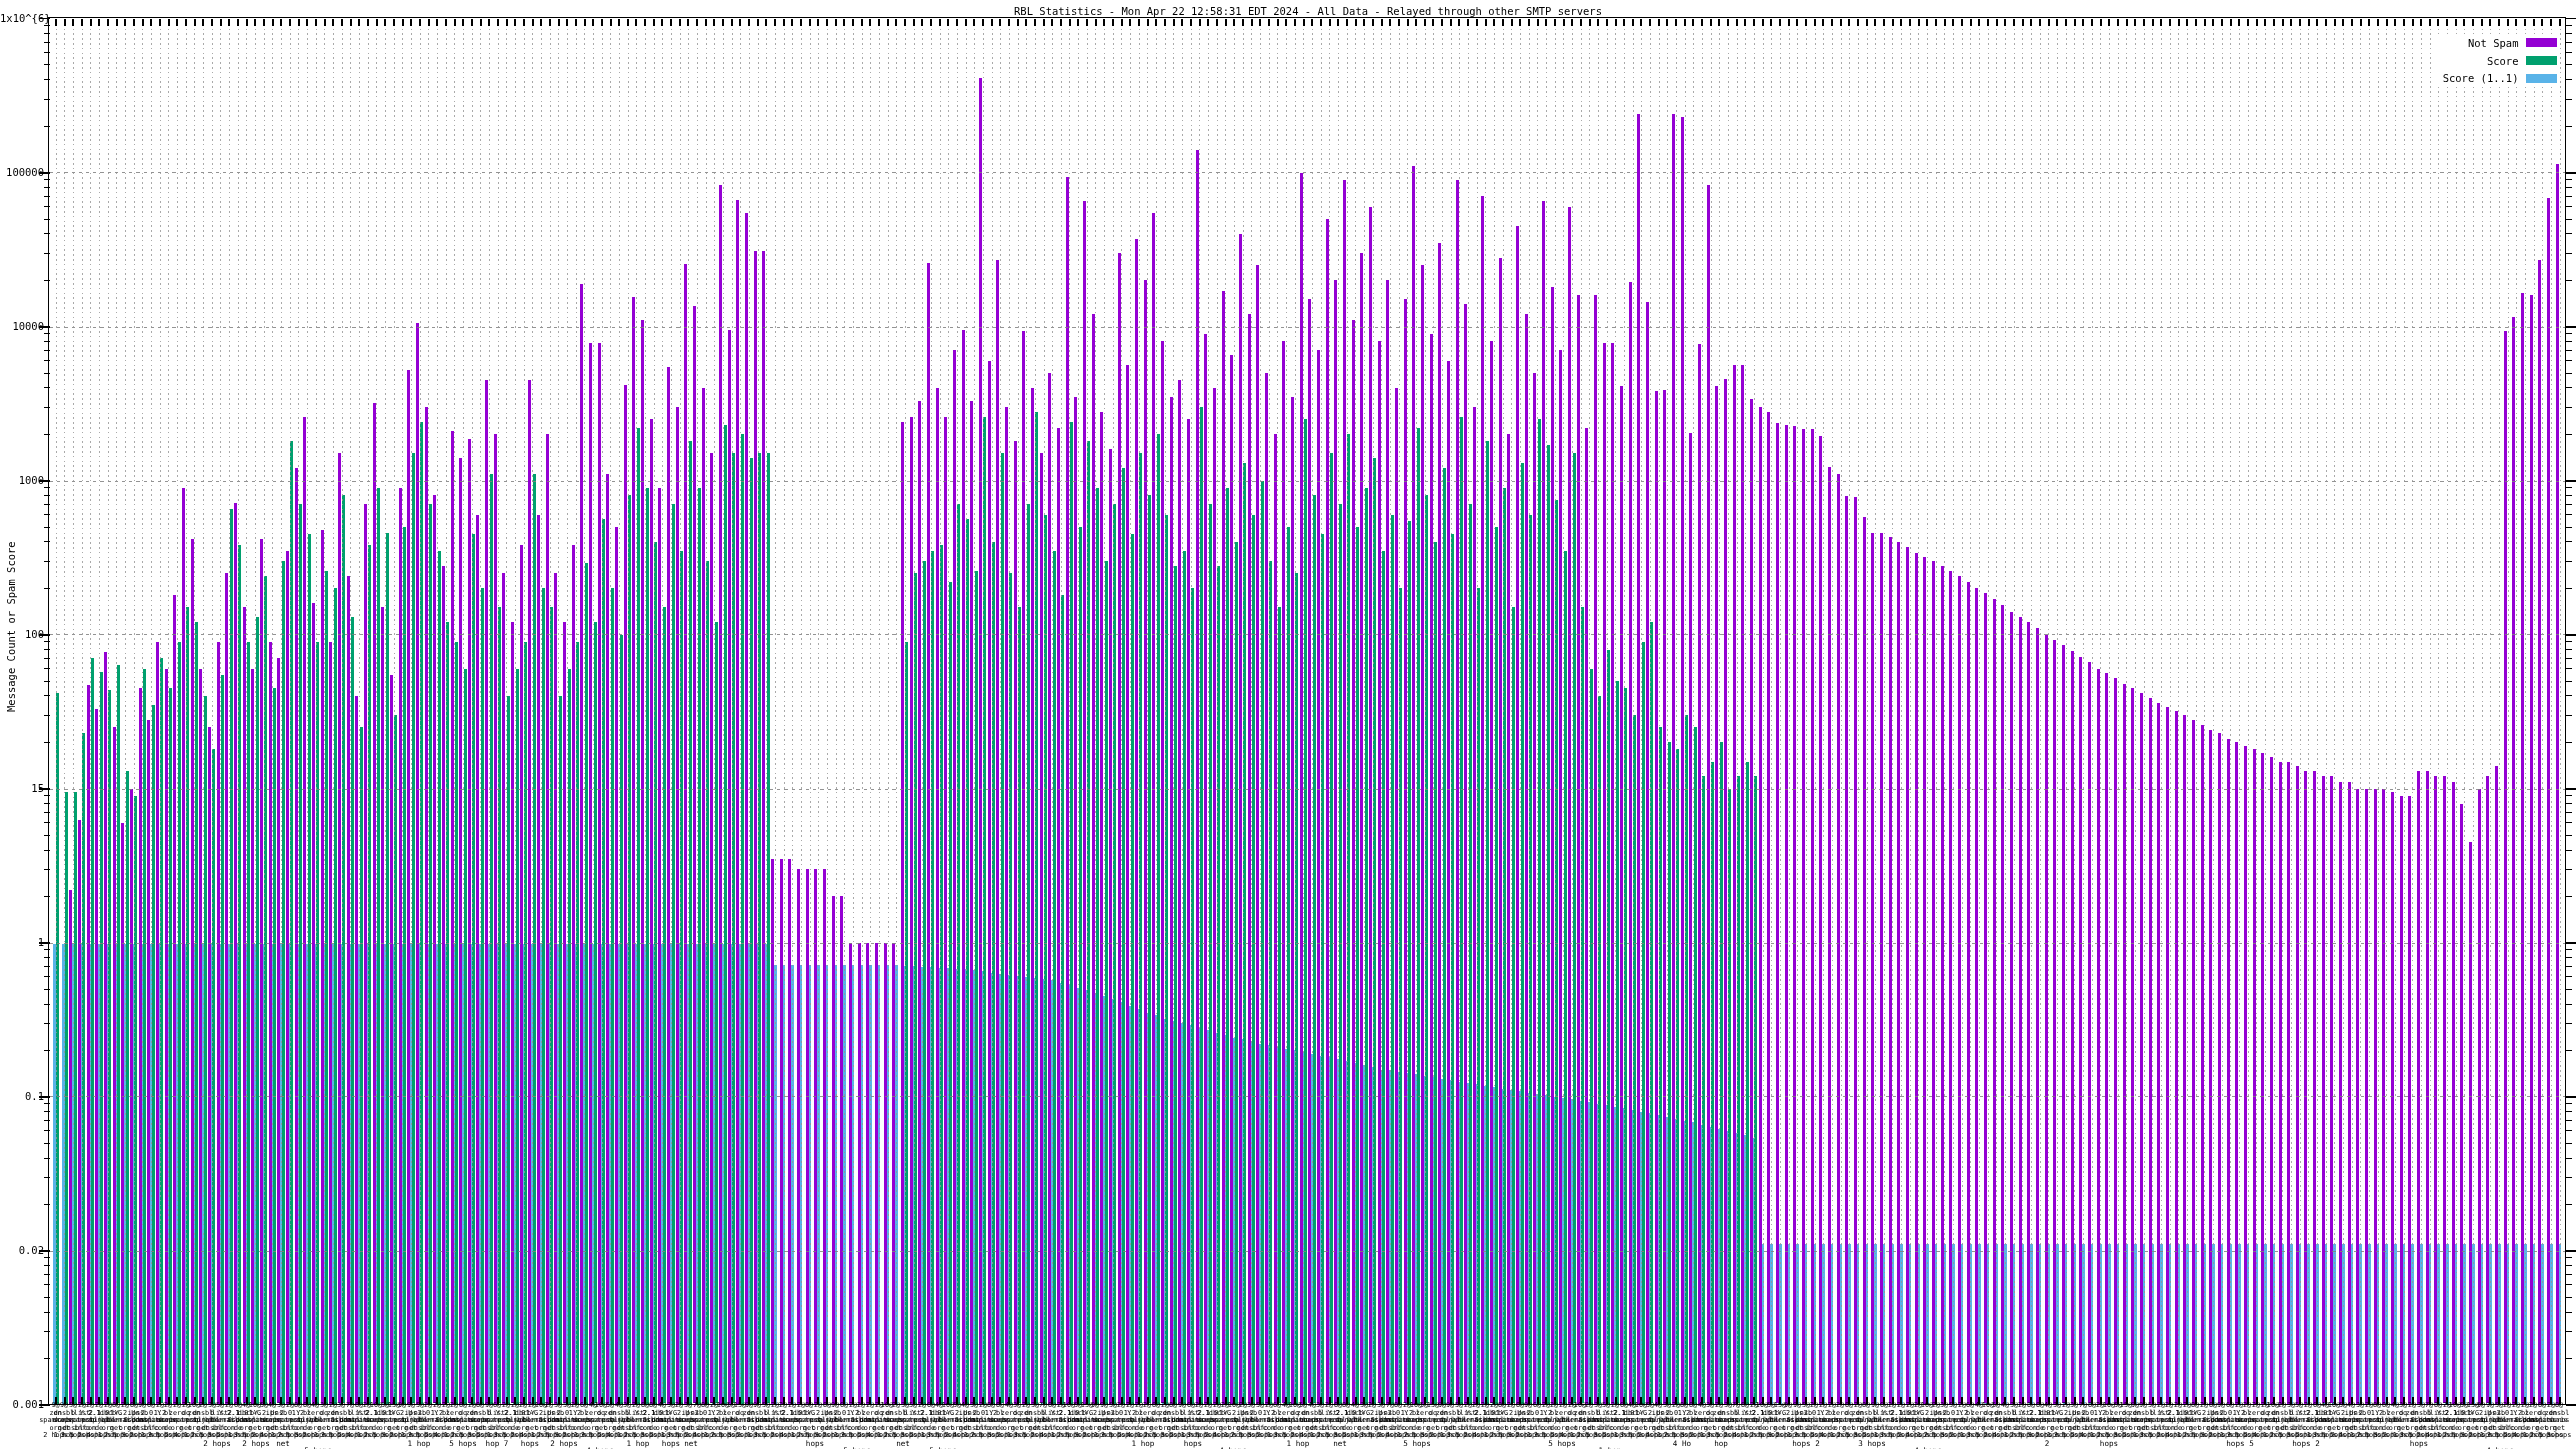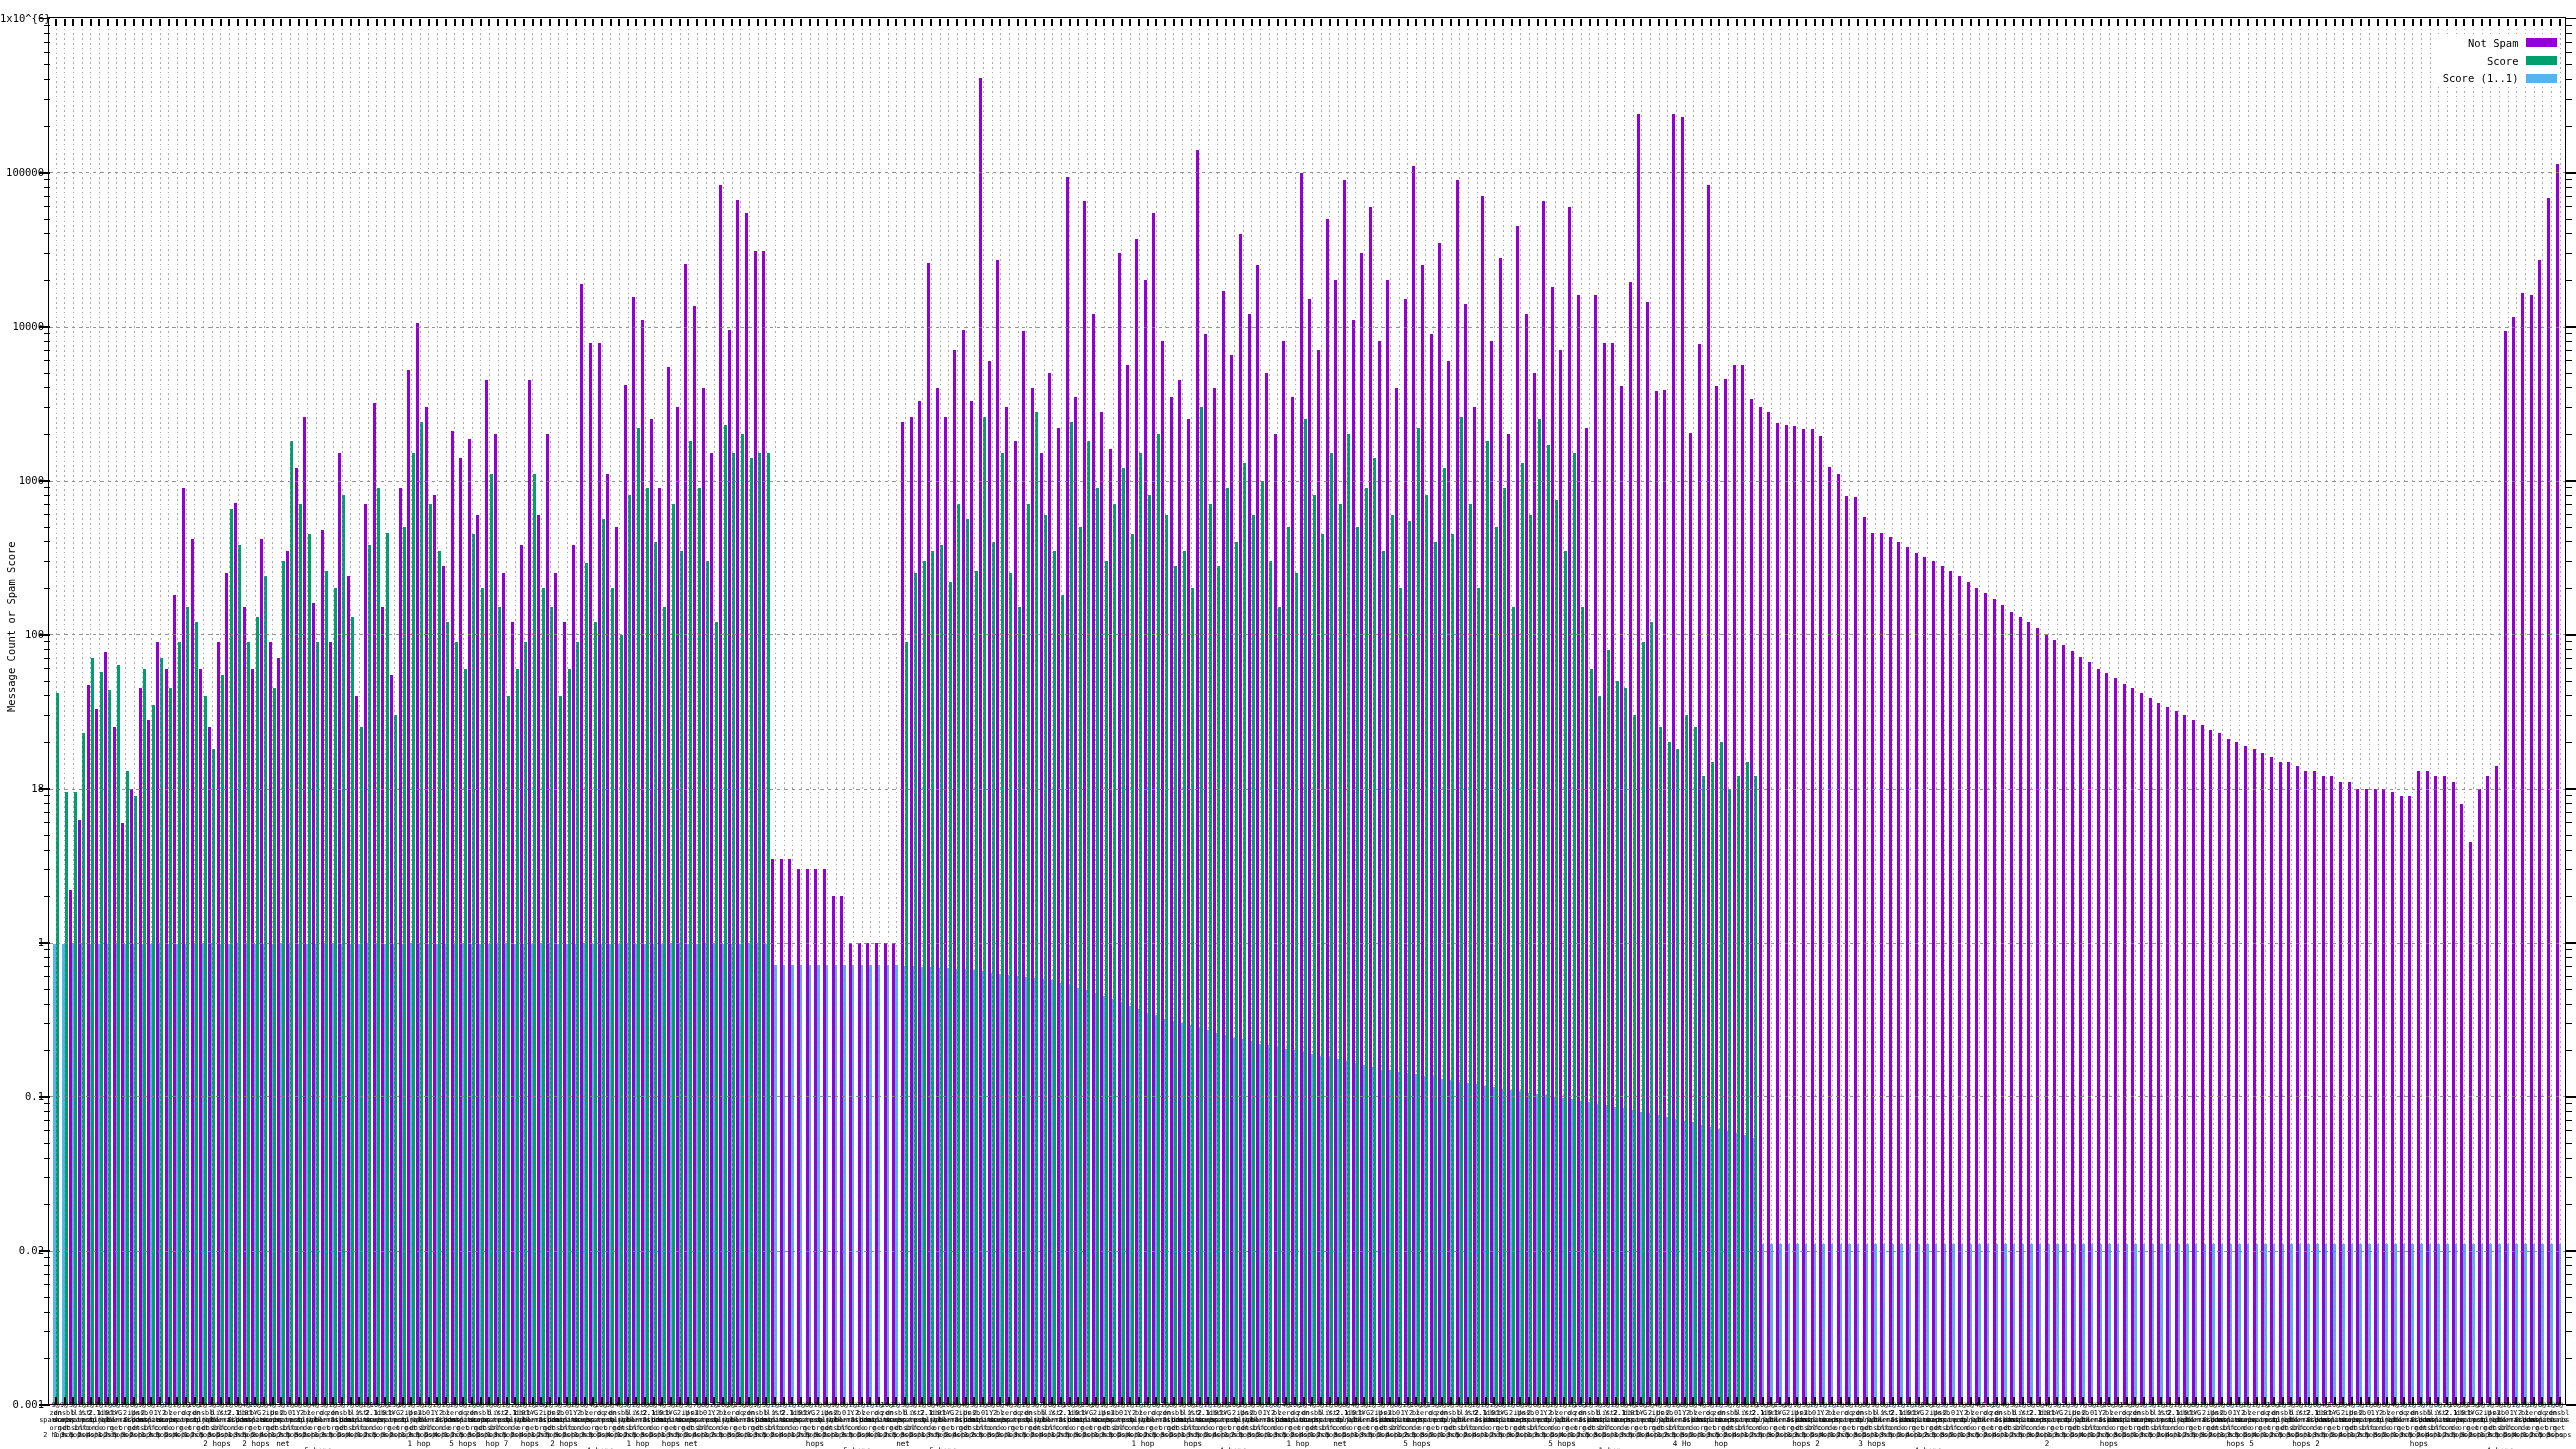--- a/index.html
+++ b/index.html
@@ -21,20 +21,21 @@
   .readable{position:absolute;font-size:7.6px;z-index:6;white-space:nowrap;transform:translateX(-50%);}
   #legend{position:absolute;top:34px;right:19.3px;z-index:20;}
   .legend-row{display:flex;align-items:center;justify-content:flex-end;height:17.7px;background:#fff;
               padding-left:11.3px;font-size:10.5px;}
   .legend-swatch{width:31px;height:8.9px;margin-left:7.2px;}
 </style>
 </head>
 <body>
 
 <div id="stage">
+  <div class="title">RBL Statistics - Mon Apr 22 12:58:31 EDT 2024 - All Data - Relayed through other SMTP servers</div>
   <div class="ylabel">Message Count or Spam Score</div>
   <div id="plot-border" style="left: 48px; top: 17px; width: 2516px; height: 1386px;"></div>
   <div id="layers">
       <div class="hgrid" style="left:50px;top:1251px;width:2516px;"></div>
       <div class="hgrid" style="left:50px;top:1096px;width:2516px;"></div>
       <div class="hgrid" style="left:50px;top:943px;width:2516px;"></div>
       <div class="hgrid" style="left:50px;top:789px;width:2516px;"></div>
       <div class="hgrid" style="left:50px;top:634px;width:2516px;"></div>
       <div class="hgrid" style="left:50px;top:481px;width:2516px;"></div>
       <div class="hgrid" style="left:50px;top:327px;width:2516px;"></div>
@@ -46,21 +47,21 @@
       <div class="tick" style="left:2566px;top:1250px;width:10.5px;height:1.6px;"></div>
       <div class="ylab" style="left: 0px; top: 1244px; width: 44px; text-align: right;">0.02</div>
       <div class="tick" style="left:39px;top:1096px;width:10.5px;height:1.6px;"></div>
       <div class="tick" style="left:2566px;top:1096px;width:10.5px;height:1.6px;"></div>
       <div class="ylab" style="left: 0px; top: 1090px; width: 44px; text-align: right;">0.1</div>
       <div class="tick" style="left:39px;top:942px;width:10.5px;height:1.6px;"></div>
       <div class="tick" style="left:2566px;top:942px;width:10.5px;height:1.6px;"></div>
       <div class="ylab" style="left: 0px; top: 936px; width: 44px; text-align: right;">1</div>
       <div class="tick" style="left:39px;top:788px;width:10.5px;height:1.6px;"></div>
       <div class="tick" style="left:2566px;top:788px;width:10.5px;height:1.6px;"></div>
-      <div class="ylab" style="left: 0px; top: 782px; width: 44px; text-align: right;">18</div>
+      <div class="ylab" style="left: 0px; top: 782px; width: 44px; text-align: right;">15</div>
       <div class="tick" style="left:39px;top:634px;width:10.5px;height:1.6px;"></div>
       <div class="tick" style="left:2566px;top:634px;width:10.5px;height:1.6px;"></div>
       <div class="ylab" style="left: 0px; top: 628px; width: 44px; text-align: right;">100</div>
       <div class="tick" style="left:39px;top:480px;width:10.5px;height:1.6px;"></div>
       <div class="tick" style="left:2566px;top:480px;width:10.5px;height:1.6px;"></div>
       <div class="ylab" style="left: 0px; top: 474px; width: 44px; text-align: right;">1000</div>
       <div class="tick" style="left:39px;top:326px;width:10.5px;height:1.6px;"></div>
       <div class="tick" style="left:2566px;top:326px;width:10.5px;height:1.6px;"></div>
       <div class="ylab" style="left: 0px; top: 320px; width: 44px; text-align: right;">10000</div>
       <div class="tick" style="left:39px;top:172px;width:10.5px;height:1.6px;"></div>

